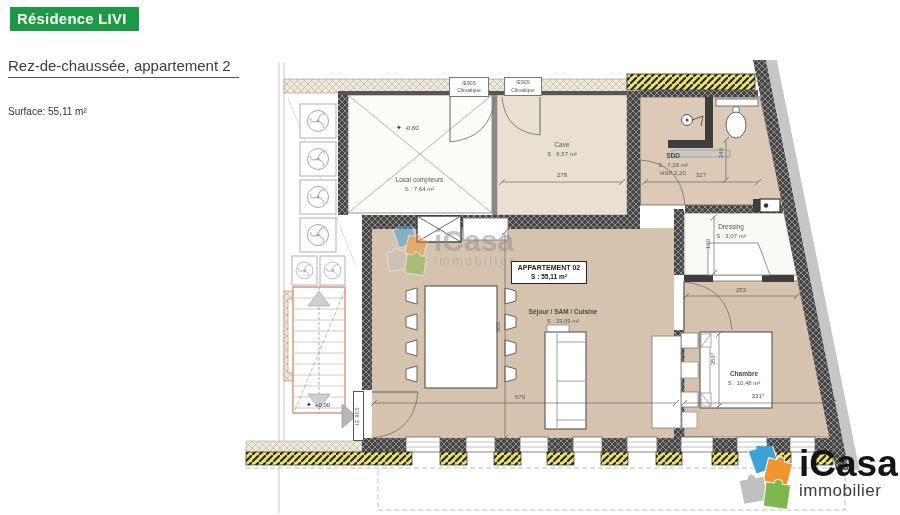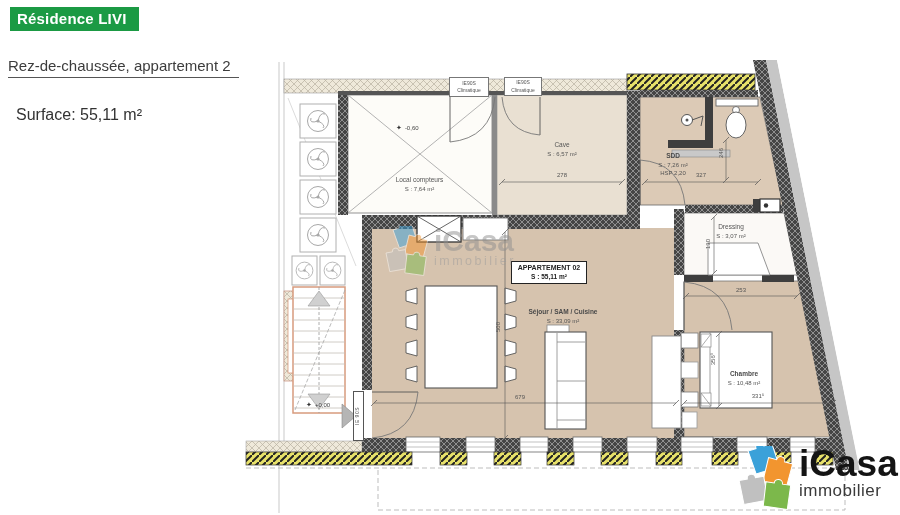--- a/index.html
+++ b/index.html
@@ -2,21 +2,21 @@
 <html style="--brand-green: #1b9a44; --wall-dark: #3e3e3e; --insulation-yellow: #e8e26a; --room-beige: #d6c3ae; --cave-beige: #e9e0d2; --puzzle-blue: #3ba1d9; --puzzle-orange: #f2952f; --puzzle-grey: #c0c0c0; --puzzle-green: #7cb84b;"><head>
 <meta charset="utf-8">
 <style>
   html,body{margin:0;padding:0;background:#fff;}
   .canvas{position:relative;width:900px;height:515px;background:#fff;overflow:hidden;
           font-family:"Liberation Sans",sans-serif;}
   .title-box{position:absolute;left:10px;top:7px;background:var(--brand-green,#1b9a44);
              color:#ffffff;font-weight:bold;font-size:15px;padding:3px 12px 4px 7px;letter-spacing:.2px;}
   .subtitle{position:absolute;left:8px;top:57px;font-size:15px;color:#3c3c3c;
             border-bottom:1.5px solid #555;padding:0 8px 3px 0;}
-  .surface{position:absolute;left:16px;top:106px;font-size:16px;color:#333;}
+  .surface{position:absolute;left:8px;top:106px;font-size:10px;color:#333;}
   .plan-svg{position:absolute;left:0;top:0;}
   .lbl{position:absolute;font-size:6.5px;line-height:1.35;color:#555;text-align:center;}
   .lbl .nm{font-weight:bold;color:#4a4a4a;}
   .lbl .ar{font-size:6px;}
   .dim{position:absolute;font-size:6px;color:#555;text-align:center;width:40px;}
   .vdim{position:absolute;font-size:6px;color:#555;text-align:center;width:30px;transform:rotate(-90deg);}
   .door-lbl{position:absolute;border:1px solid #777;background:#fff;font-size:5px;line-height:1.5;
             color:#555;text-align:center;display:flex;flex-direction:column;justify-content:center;}
   .apt-box{position:absolute;left:511px;top:261px;width:74px;border:1.2px solid #222;background:#fff;
            text-align:center;font-size:7px;font-weight:bold;color:#222;padding:2px 0;line-height:1.25;}

